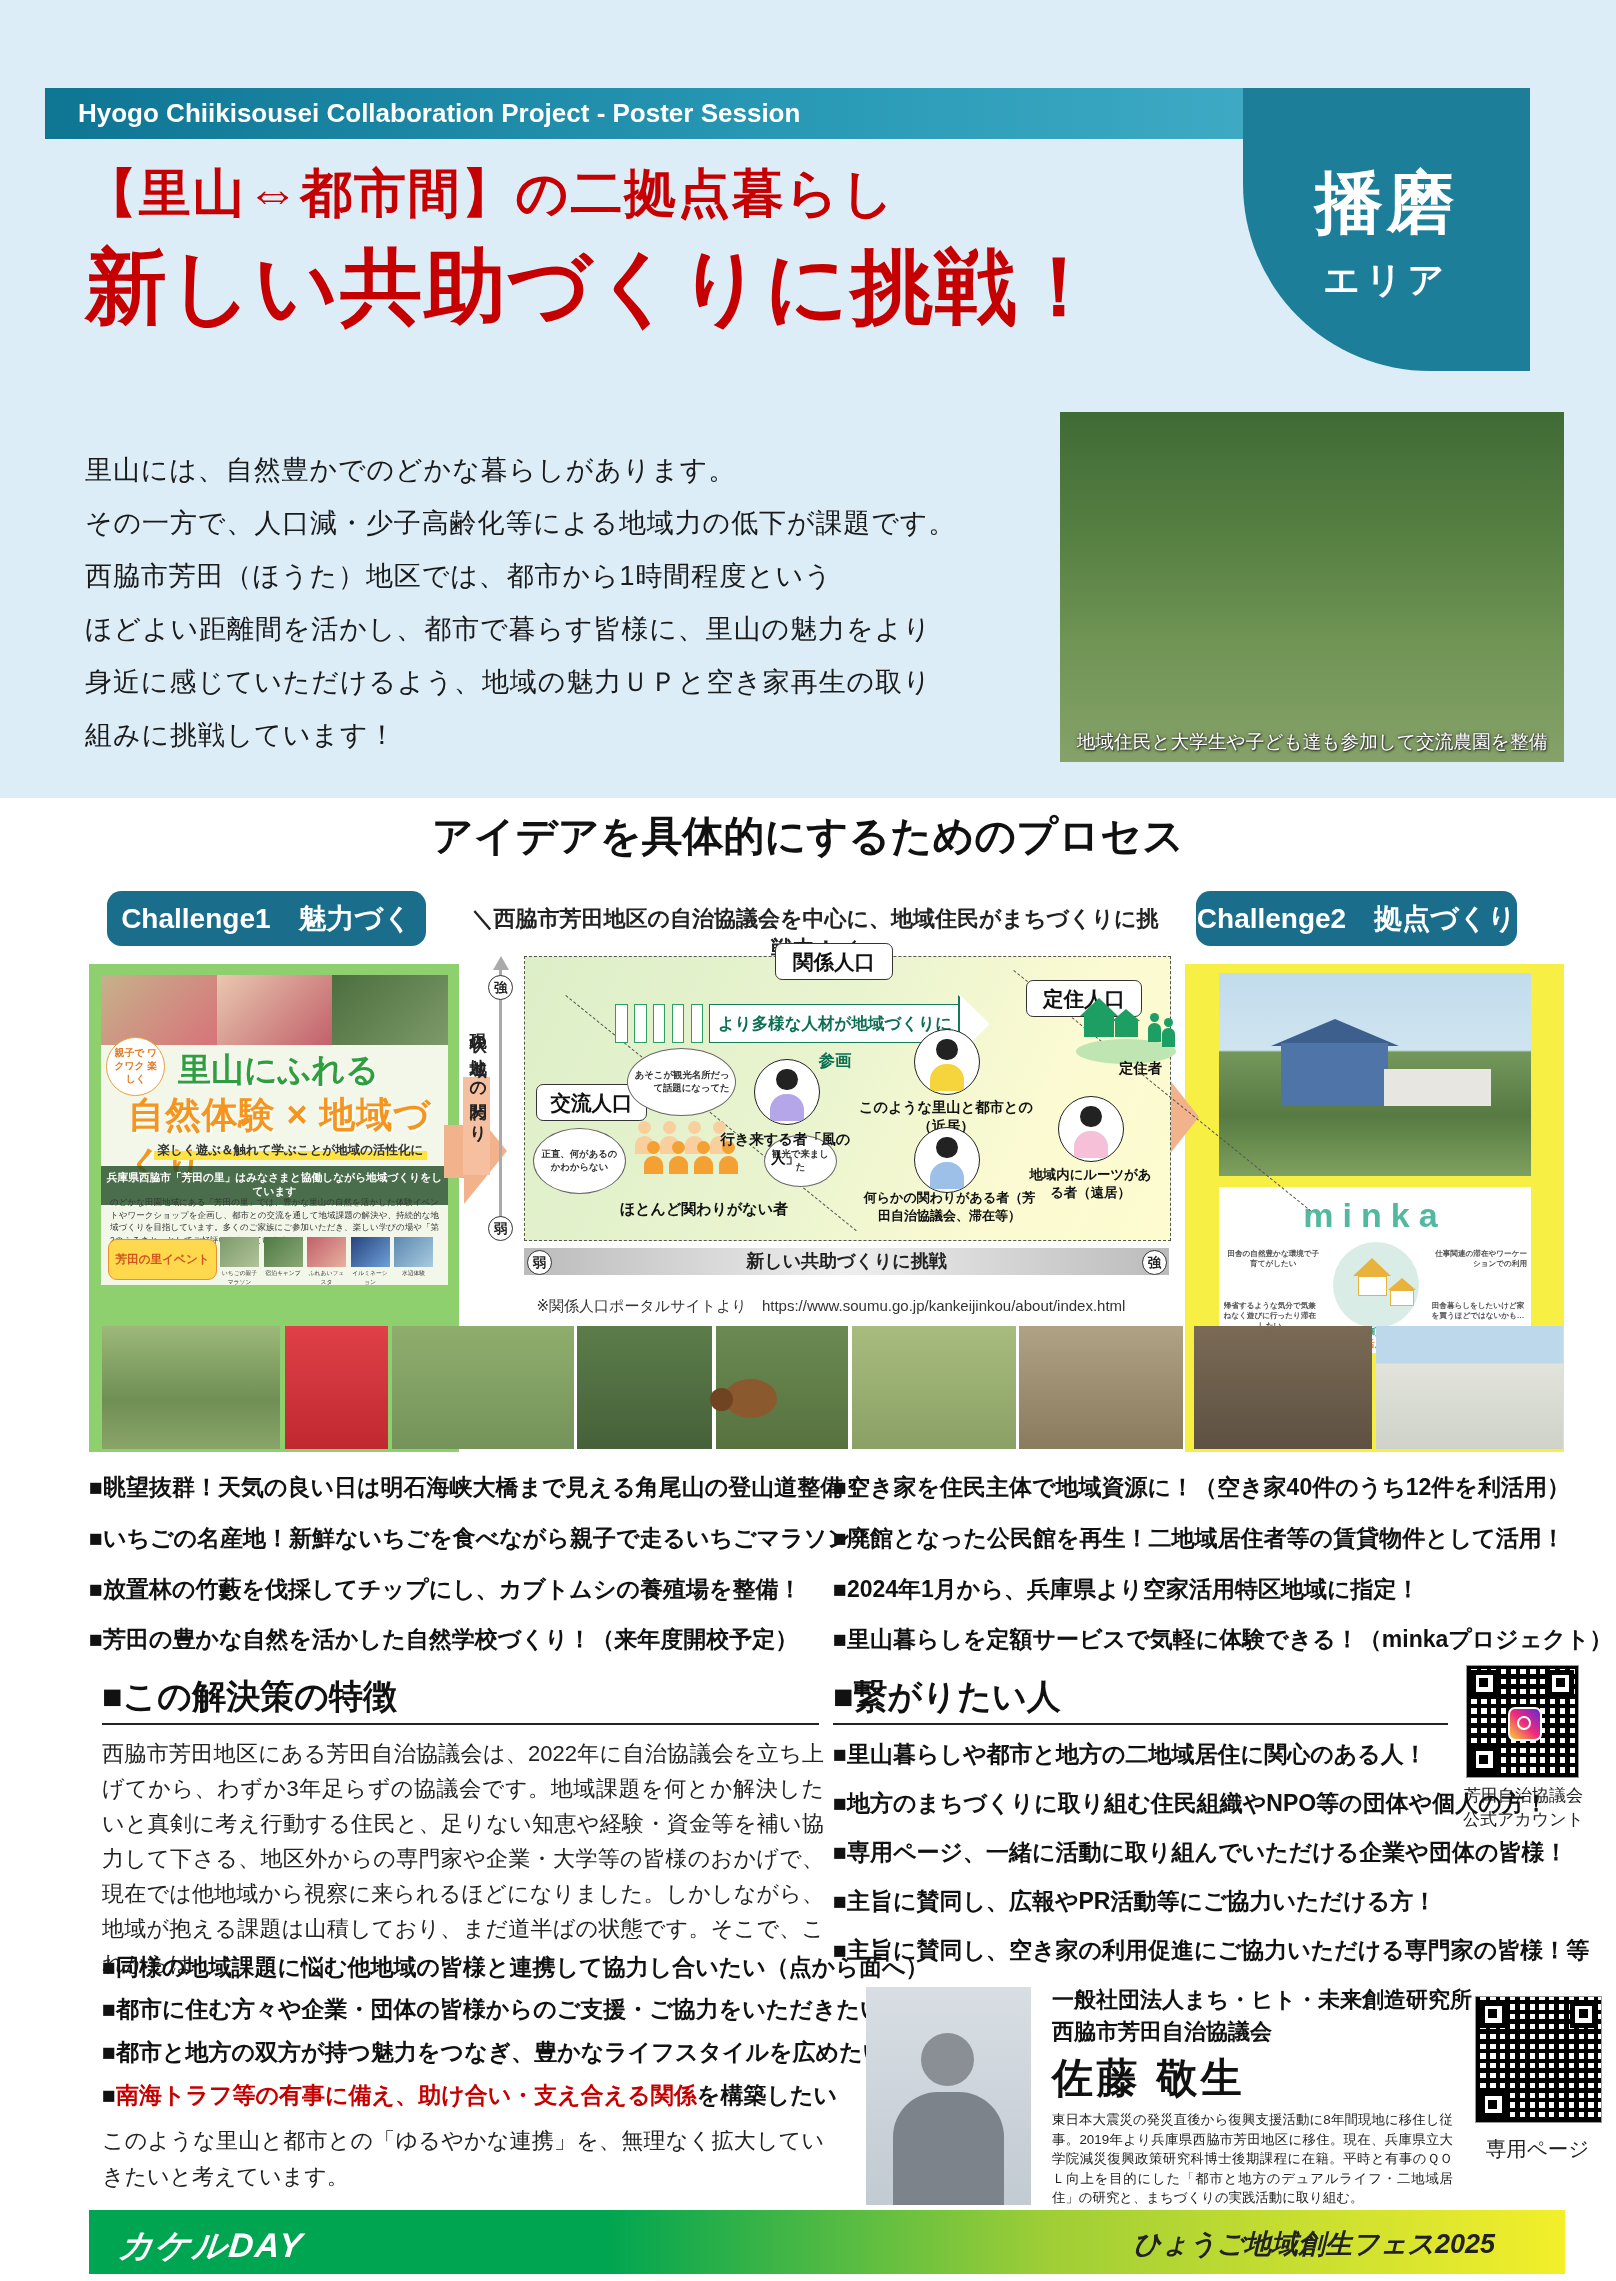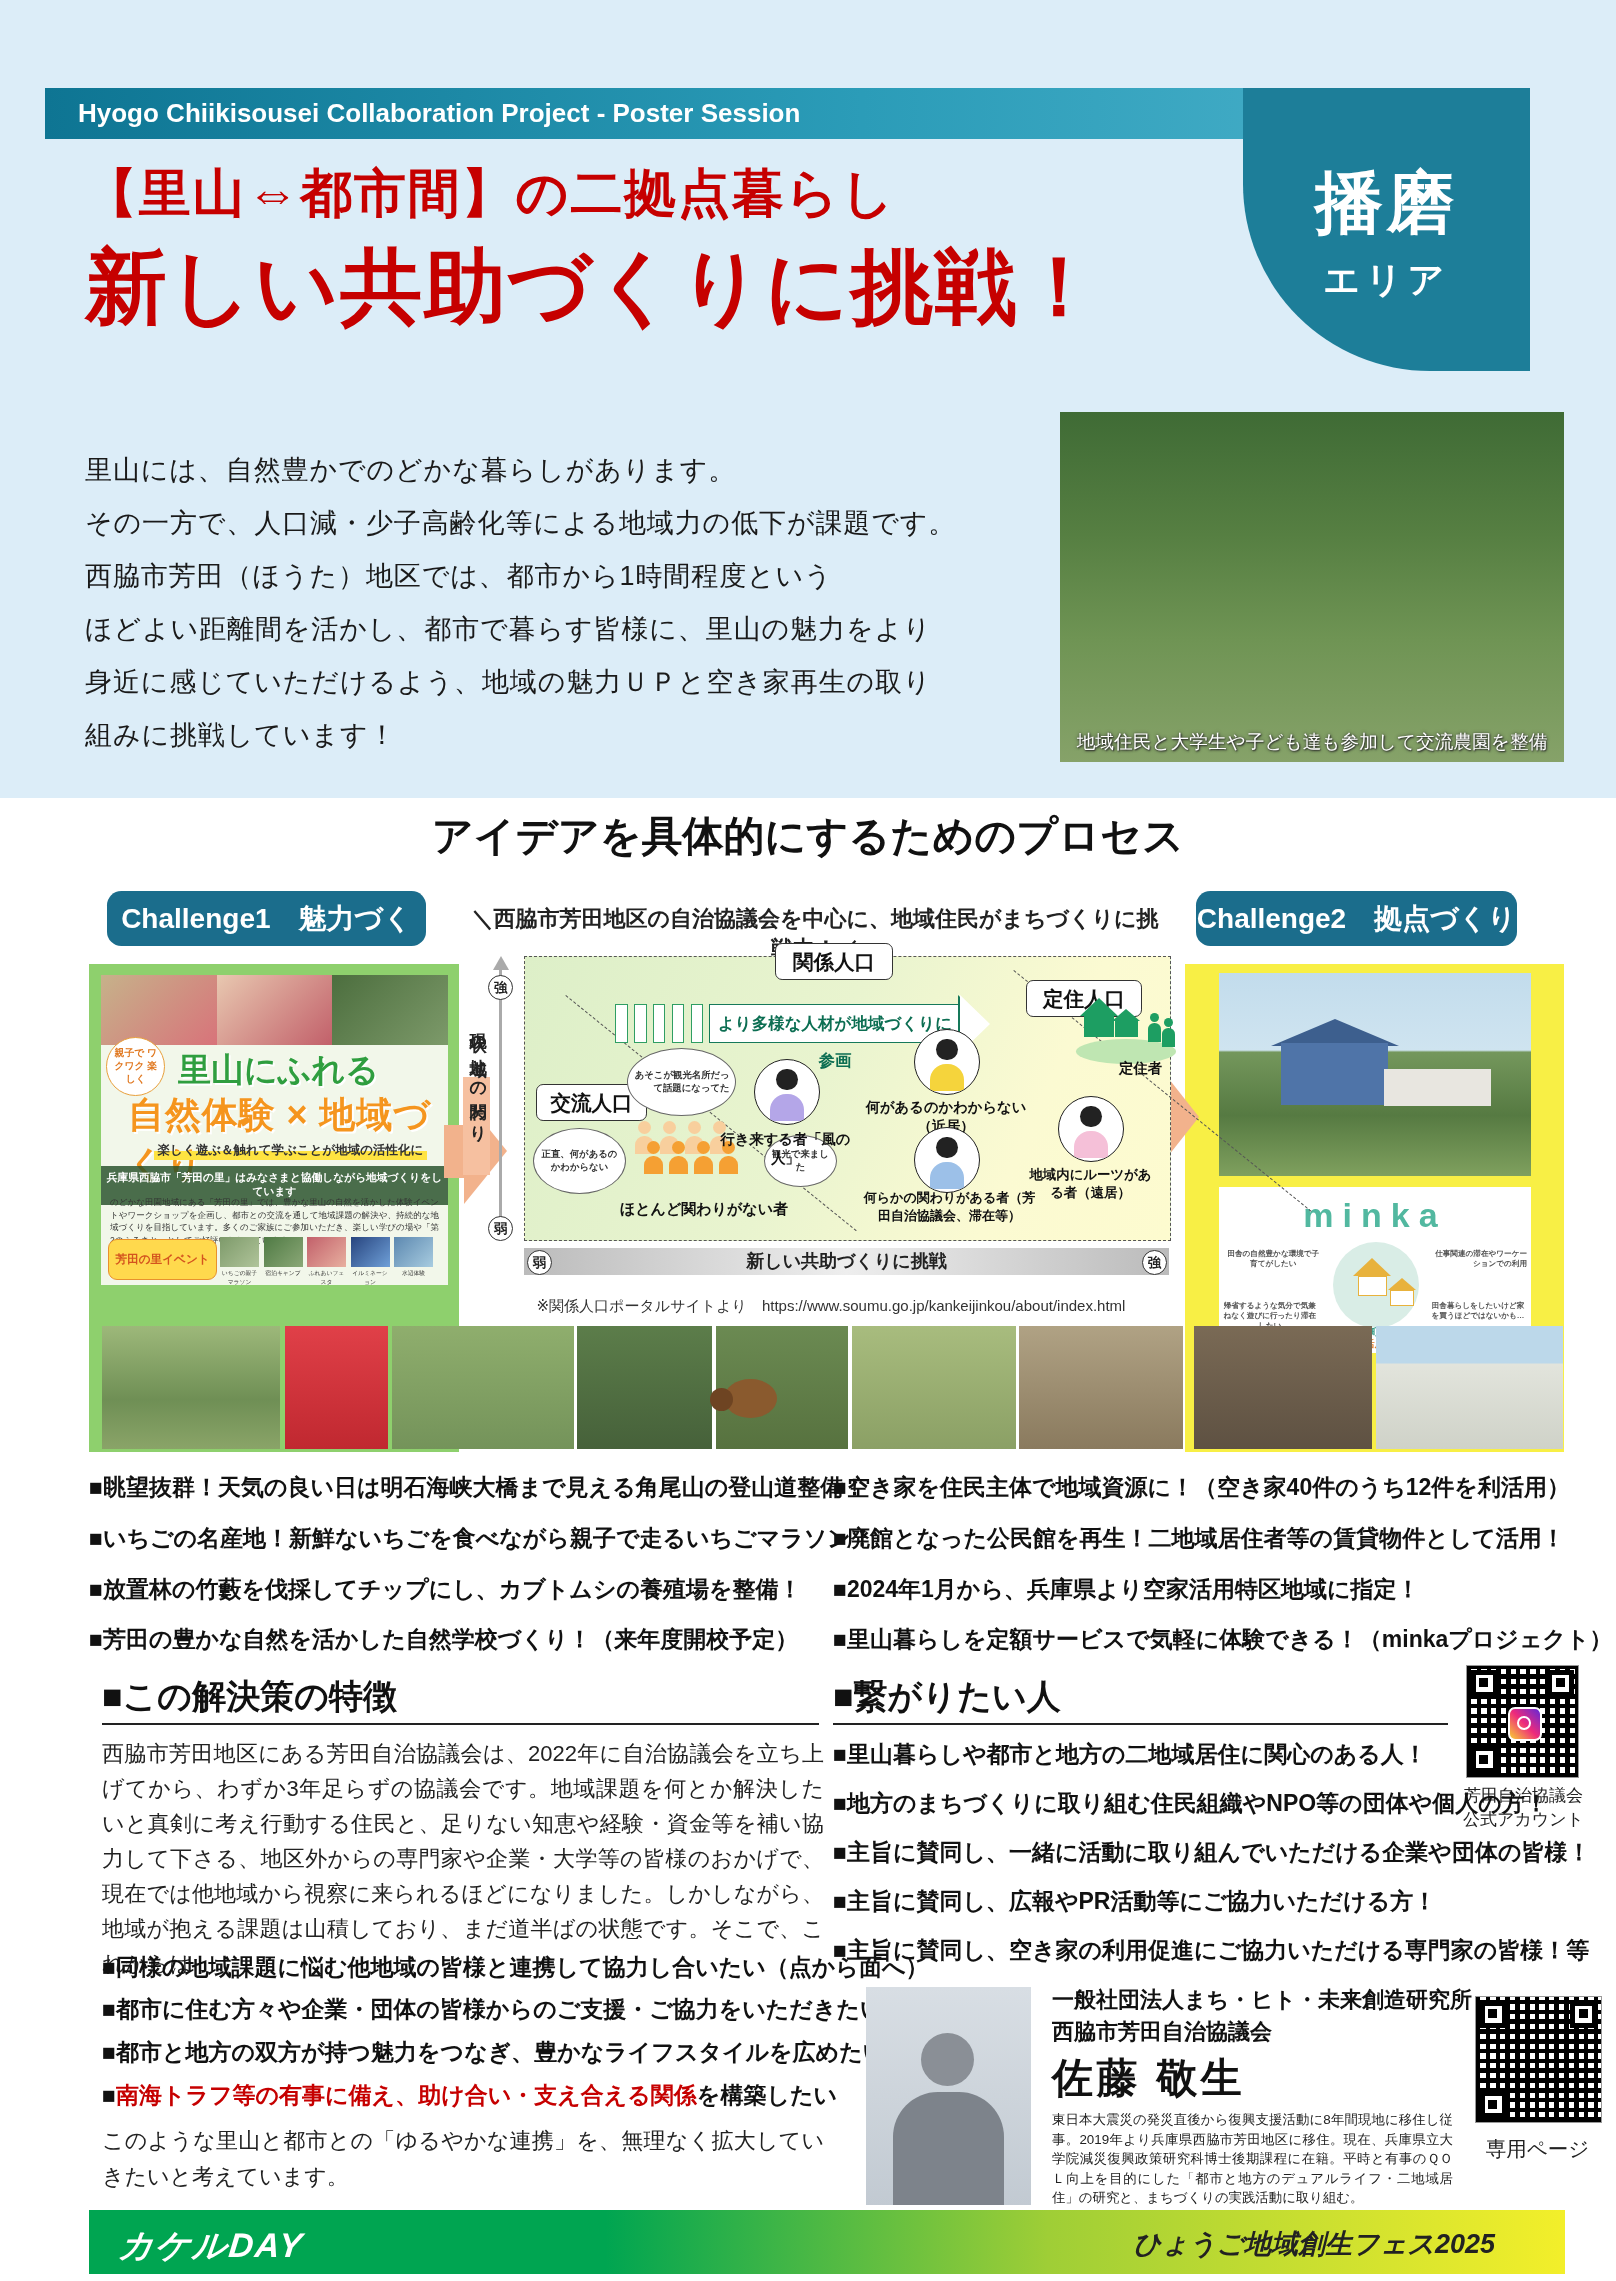--- a/index.html
+++ b/index.html
@@ -345,21 +345,21 @@
     <div class="avatar" style="left:273px;top:116px;">
         <div class="av-head"></div>
         <div class="av-body" style="background:#b4a6e8;"></div>
       </div>
     <div class="diag-label" style="left:237px;top:187px;width:135px;font-size:14.3px;">行き来する者「風の人」</div>
 
     <div class="avatar" style="left:433px;top:86px;">
         <div class="av-head"></div>
         <div class="av-body" style="background:#f5d43c;"></div>
       </div>
-    <div class="diag-label" style="left:374px;top:155px;width:182px;font-size:14.3px;">何があるのかわからない（近居）</div>
+    <div class="diag-label" style="left:374px;top:155px;width:182px;font-size:14.3px;">このような里山と都市との（近居）</div>
 
     <div class="avatar" style="left:433px;top:184px;">
         <div class="av-head"></div>
         <div class="av-body" style="background:#9cc0e8;"></div>
       </div>
     <div class="diag-label" style="left:381px;top:246px;width:175px;font-size:13px;">何らかの関わりがある者（芳田自治協議会、滞在等）</div>
 
     <div class="avatar" style="left:577px;top:153px;">
         <div class="av-head"></div>
         <div class="av-body" style="background:#f5c0d8;"></div>
@@ -428,21 +428,21 @@
       <div class="c" style="right:3.6px;top:3.6px;"></div>
       <div class="c" style="left:3.6px;bottom:3.6px;"></div>
     <div class="ig"></div>
   </div>
   <div class="abs qr-cap" style="left:1448px;top:1784px;width:151px;">
     <div>芳田自治協議会</div>
     <div>公式アカウント</div>
   </div>
   <div class="abs sb" style="left:833px;top:1739px;">■里山暮らしや都市と地方の二地域居住に関心のある人！</div>
   <div class="abs sb" style="left:833px;top:1788px;">■地方のまちづくりに取り組む住民組織やNPO等の団体や個人の方！</div>
-  <div class="abs sb" style="left:833px;top:1837px;">■主旨に賛同し、一緒に活動に取り組んでいただける企業や団体の皆様！</div>
+  <div class="abs sb" style="left:833px;top:1837px;">■専用ページ、一緒に活動に取り組んでいただける企業や団体の皆様！</div>
   <div class="abs sb" style="left:833px;top:1886px;">■主旨に賛同し、広報やPR活動等にご協力いただける方！</div>
   <div class="abs sb" style="left:833px;top:1935px;">■主旨に賛同し、空き家の利用促進にご協力いただける専門家の皆様！等</div>
 
   <div class="abs photo portrait" style="left:866px;top:1987px;width:165px;height:218px;">
     <div class="ph-head"></div>
       <div class="ph-body"></div>
   </div>
   <div class="abs org" style="left:1052px;top:1985px;">一般社団法人まち・ヒト・未来創造研究所</div>
   <div class="abs org" style="left:1052px;top:2017px;">西脇市芳田自治協議会</div>
   <div class="abs pname" style="left:1052px;top:2051px;">佐藤 敬生</div>

